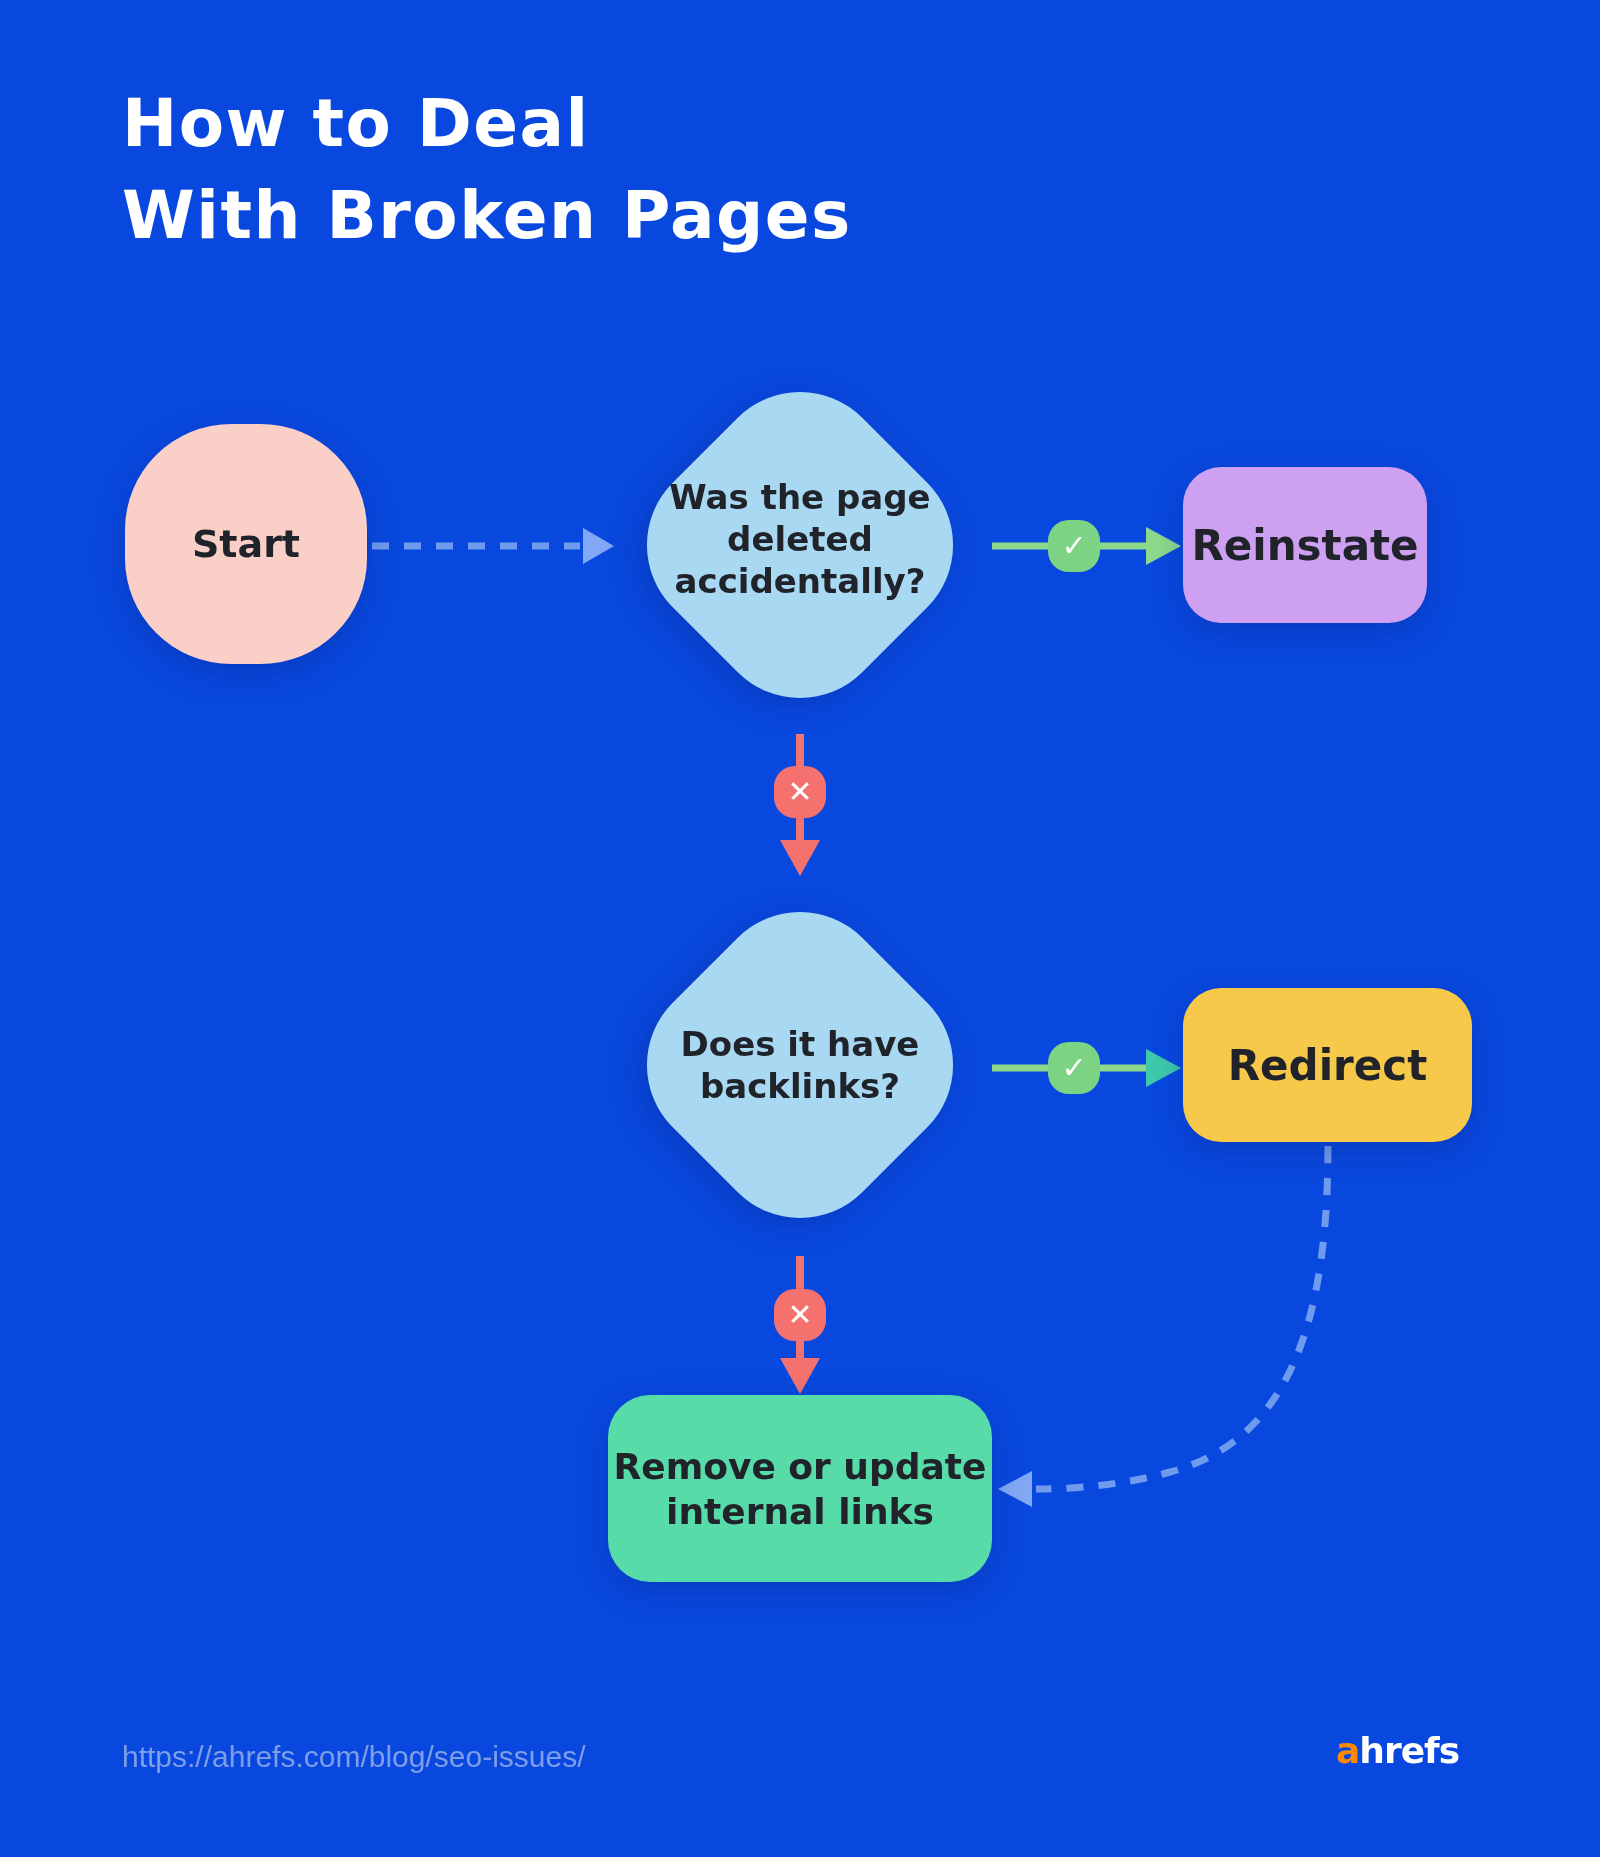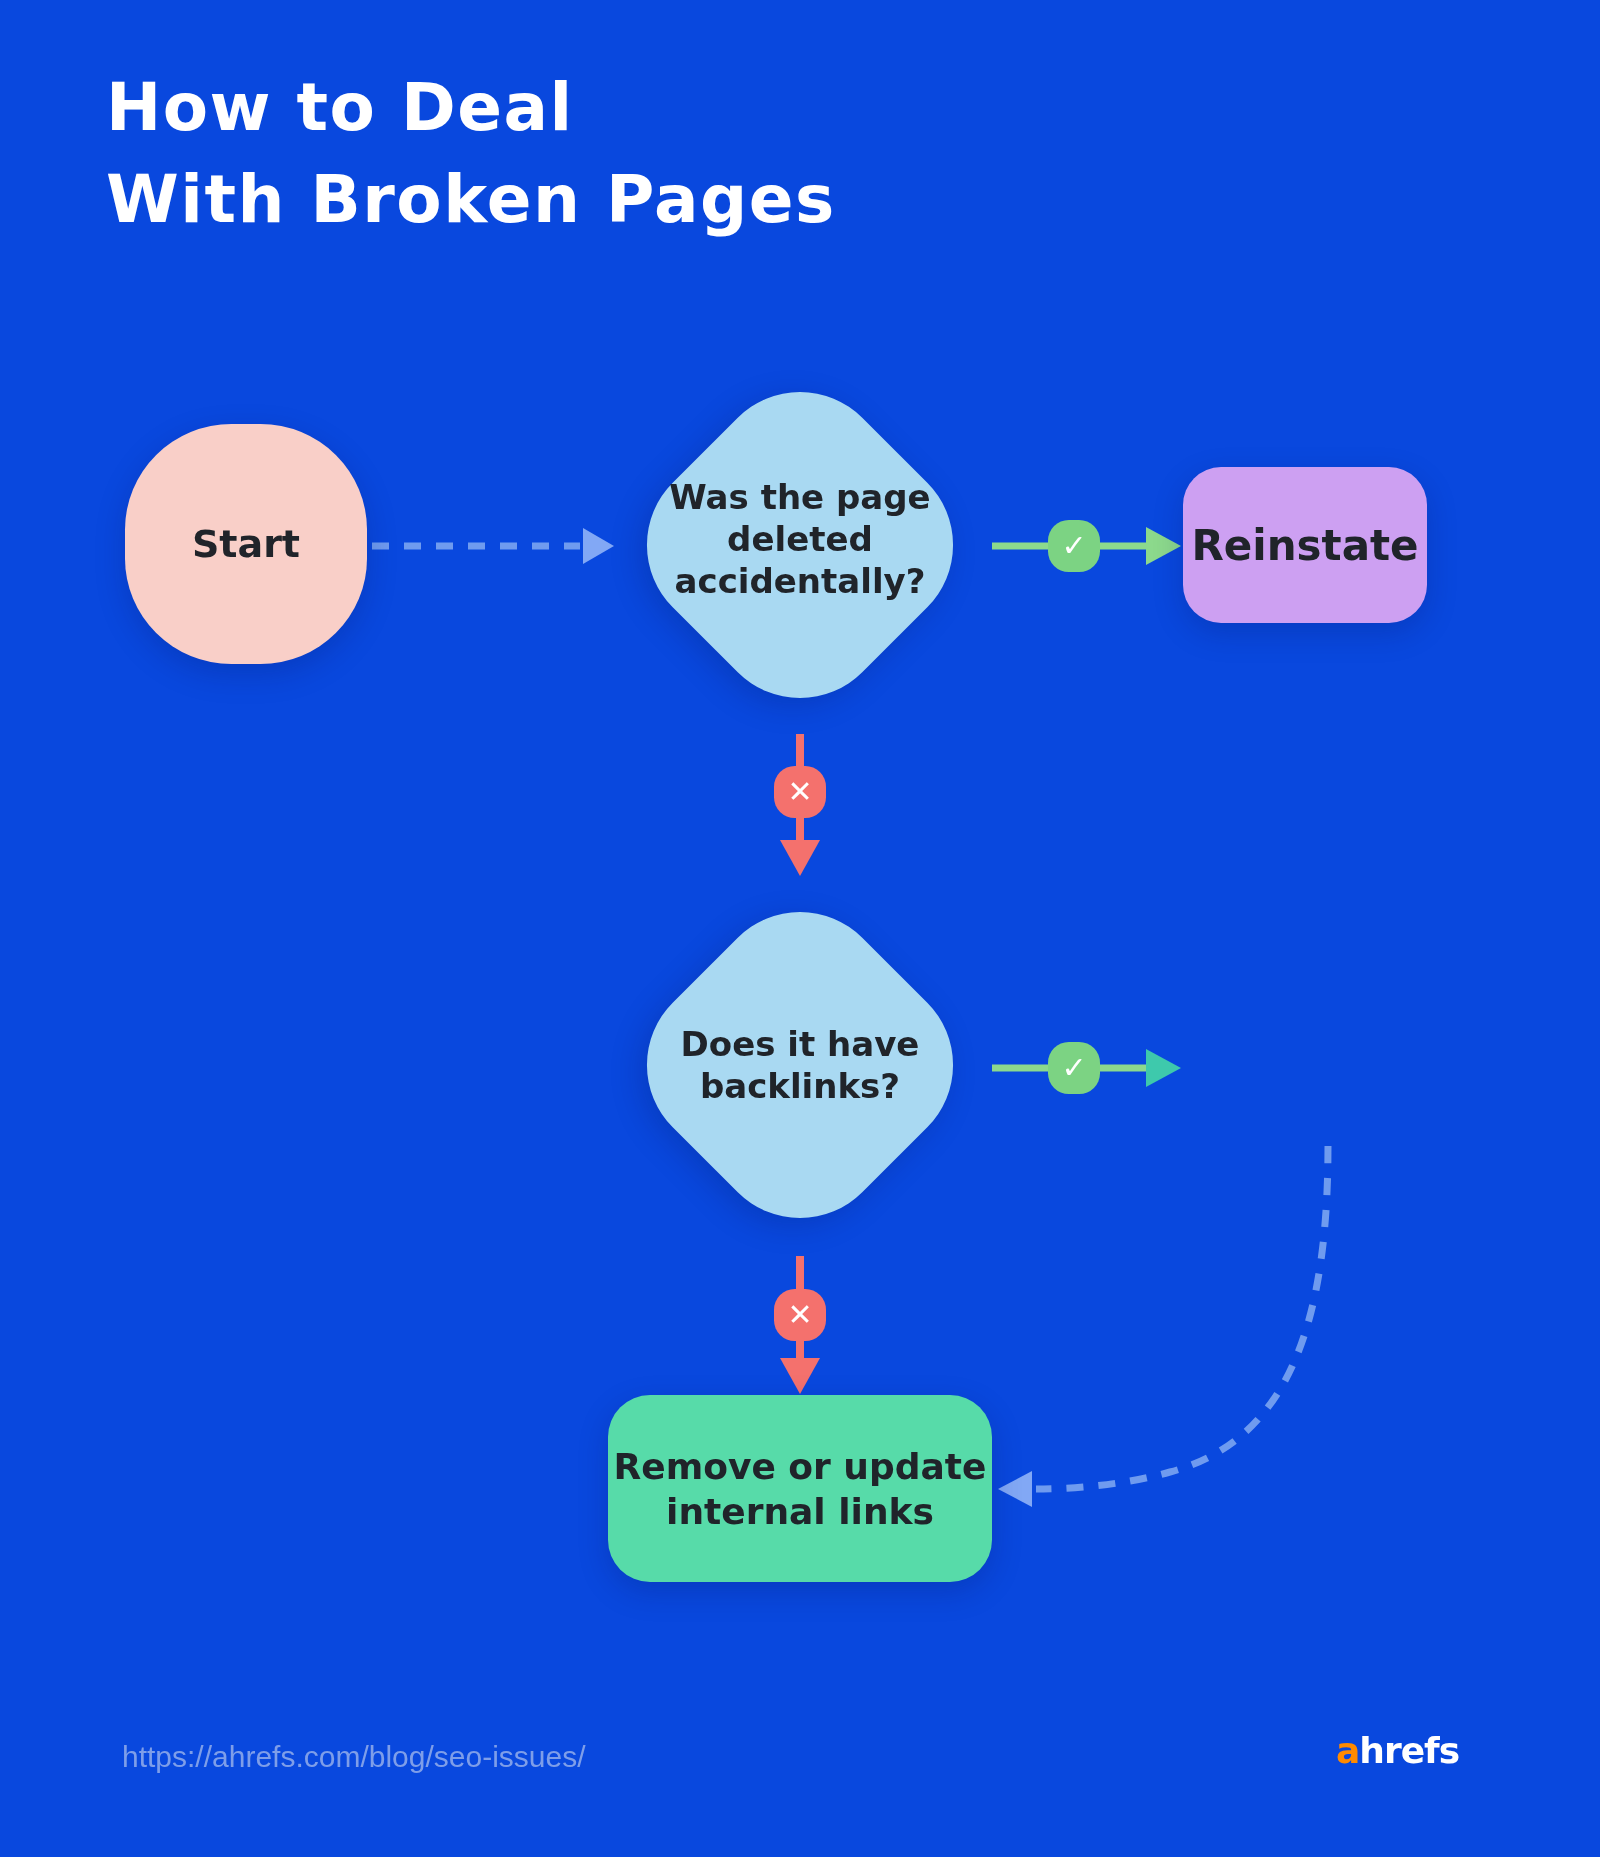--- a/index.html
+++ b/index.html
@@ -6,21 +6,21 @@
   .canvas{
     position:relative;
     width:1600px;height:1857px;
     background:#0948DE;
     overflow:hidden;
     font-family:"DejaVu Sans","Liberation Sans",sans-serif;
   }
   .title{
     position:absolute;left:106px;top:62px;
     color:#FFFFFF;font-size:66px;line-height:92px;font-weight:800;
-    letter-spacing:1.5px;margin:0;
+    letter-spacing:1.5px;margin:16px;
   }
   .title span{display:block;}
   svg.connectors{position:absolute;left:0;top:0;}
   .shape{position:absolute;box-shadow:0 10px 30px rgba(4,18,90,0.22);}
   .start-node{
     left:125px;top:424px;width:242px;height:240px;
     background:#F9CFC8;border-radius:44%;
     display:flex;align-items:center;justify-content:center;
   }
   .node-label{color:#20242A;font-weight:700;text-align:right;}
@@ -115,20 +115,23 @@
   <div class="shape result-box reinstate-box">
     <span>Reinstate</span>
   </div>
 
   <div class="shape diamond-shape diamond2-shape"></div>
   <div class="diamond-label diamond2-label">
     <span>Does it have</span>
     <span>backlinks?</span>
   </div>
 
+  <div class="shape result-box redirect-box">
+    <span>Redirect</span>
+  </div>
 
   <div class="shape result-box remove-box">
     <span>Remove or update</span>
     <span>internal links</span>
   </div>
 
   <div class="badge badge-yes badge-yes-1">
     <span>✓</span>
   </div>
   <div class="badge badge-no badge-no-1">

